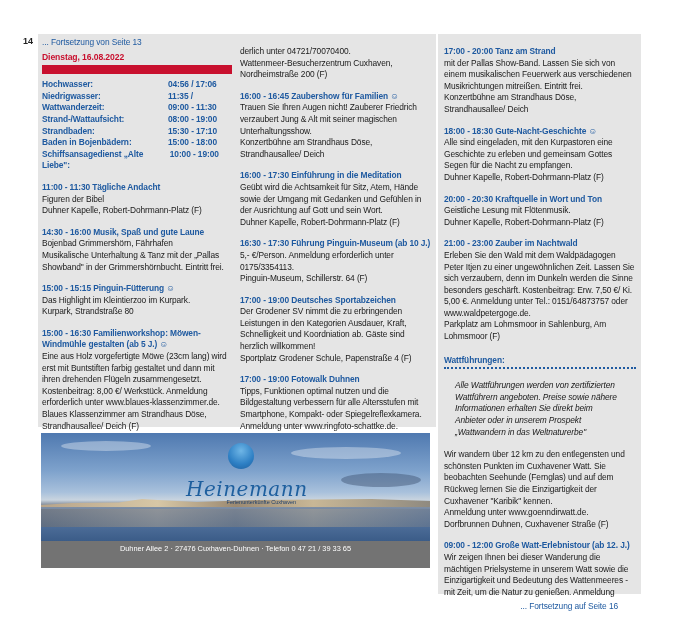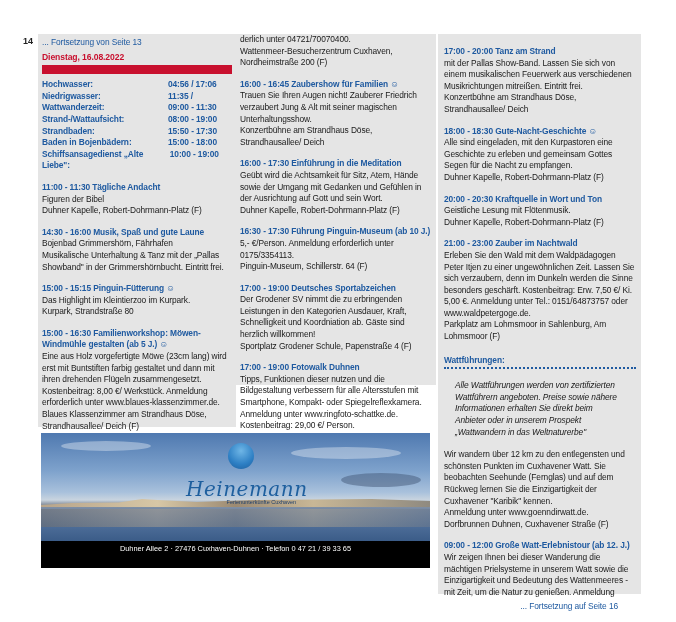--- a/index.html
+++ b/index.html
@@ -8,21 +8,21 @@
     font-family: "Liberation Sans", sans-serif; color: #1a1a1a;
   }
   .page-num {
     position: absolute; left: 23px; top: 36px; font-size: 9px; font-weight: bold; color: #222;
   }
   .col {
     position: absolute; top: 34px; background: #e5e5e5; box-sizing: border-box;
     font-size: 8.4px; line-height: 11.6px; letter-spacing: -0.1px;
   }
   .col1 { left: 38px; width: 198px; height: 393px; padding: 3px 4px 0 4px; }
-  .col2 { left: 236px; width: 200px; height: 351px; padding: 0 4px 0 4px; }
+  .col2 { left: 236px; width: 200px; height: 393px; padding: 12px 4px 0 4px; }
   .col3 { left: 438px; width: 203px; height: 560px; padding: 12px 5px 0 6px; }
   .cont { color: #1f5aa0; font-size: 8.4px; margin-bottom: 3px; }
   .date { color: #c8102e; font-weight: bold; font-size: 8.6px; }
   .redbar { height: 9px; background: #c8102e; margin: 2px 0 5px 0; }
   .tide-row { display: flex; justify-content: space-between; color: #1f5aa0; font-weight: bold; }
   .tide-row .v { width: 64px; }
   .event { margin-top: 10px; }
   .event .h { color: #1f5aa0; font-weight: bold; }
   .event p { margin: 0; }
   .watt-h {
@@ -49,21 +49,21 @@
     background: linear-gradient(90deg, #6f6f70 0%, #a59c8e 30%, #7b7d80 50%, #a9a08f 70%, #6d7a8c 100%); opacity: 0.55;
   }
   .logo { position: absolute; left: 145px; top: 10px; width: 110px; text-align: center; }
   .logo-emblem {
     width: 26px; height: 26px; margin: 0 auto; border-radius: 50%;
     background: radial-gradient(circle at 50% 30%, #6fb6e6 0%, #2d7fc4 60%, #1e5f9e 100%);
   }
   .logo-name { font-family: "DejaVu Serif", serif; font-style: italic; font-size: 20px; color: #1e5f9e; line-height: 20px; margin-top: 10px; letter-spacing: 0.5px; }
   .logo-sub { font-size: 5.5px; color: #1e3f6a; text-align: right; margin-top: 0; }
   .ad-footer {
-    position: absolute; left: 0; top: 108px; width: 100%; height: 27px; background: #000000;
+    position: absolute; left: 0; top: 108px; width: 100%; height: 27px; background: #737373;
     color: #ffffff; font-size: 7.4px; line-height: 10.5px; text-align: center; padding-top: 3px; box-sizing: border-box;
   }
 </style>
 </head>
 <body>
 
 <div class="page-num">14</div>
 
 <div class="col col1">
   <div class="cont">... Fortsetzung von Seite 13</div>
@@ -81,21 +81,21 @@
     <div class="tide-row">
         <span>Wattwanderzeit:</span>
         <span class="v">09:00 - 11:30</span>
       </div>
     <div class="tide-row">
         <span>Strand-/Wattaufsicht:</span>
         <span class="v">08:00 - 19:00</span>
       </div>
     <div class="tide-row">
         <span>Strandbaden:</span>
-        <span class="v">15:50 - 17:30</span>
+        <span class="v">15:30 - 17:10</span>
       </div>
     <div class="tide-row">
         <span>Baden in Bojenbädern:</span>
         <span class="v">15:00 - 18:00</span>
       </div>
     <div class="tide-row">
         <span>Schiffsansagedienst „Alte Liebe":</span>
         <span class="v">10:00 - 19:00</span>
       </div>
   </div>
@@ -145,21 +145,21 @@
     <p>5,- €/Person. Anmeldung erforderlich unter 0175/3354113.</p>
     <p>Pinguin-Museum, Schillerstr. 64 (F)</p>
   </div>
   <div class="event">
     <div class="h">17:00 - 19:00 Deutsches Sportabzeichen</div>
     <p>Der Grodener SV nimmt die zu erbringenden Leistungen in den Kategorien Ausdauer, Kraft, Schnelligkeit und Koordniation ab. Gäste sind herzlich willkommen!</p>
     <p>Sportplatz Grodener Schule, Papenstraße 4 (F)</p>
   </div>
   <div class="event">
     <div class="h">17:00 - 19:00 Fotowalk Duhnen</div>
-    <p>Tipps, Funktionen dieser nutzen und die Bildgestaltung verbessern für alle Altersstufen mit Smartphone, Kompakt- oder Spiegelreflexkamera.</p>
+    <p>Tipps, Funktionen optimal nutzen und die Bildgestaltung verbessern für alle Altersstufen mit Smartphone, Kompakt- oder Spiegelreflexkamera.</p>
     <p>Anmeldung unter www.ringfoto-schattke.de.</p>
     <p>Kostenbeitrag: 29,00 €/ Person.</p>
     <p>Dorfbrunnen Duhnen, Cuxhavener Straße (F)</p>
   </div>
 </div>
 
 <div class="col col3">
   <div class="event" style="margin-top:0">
     <div class="h">17:00 - 20:00 Tanz am Strand</div>
     <p>mit der Pallas Show-Band. Lassen Sie sich von einem musikalischen Feuerwerk aus verschiedenen Musikrichtungen mitreißen. Eintritt frei.</p>

